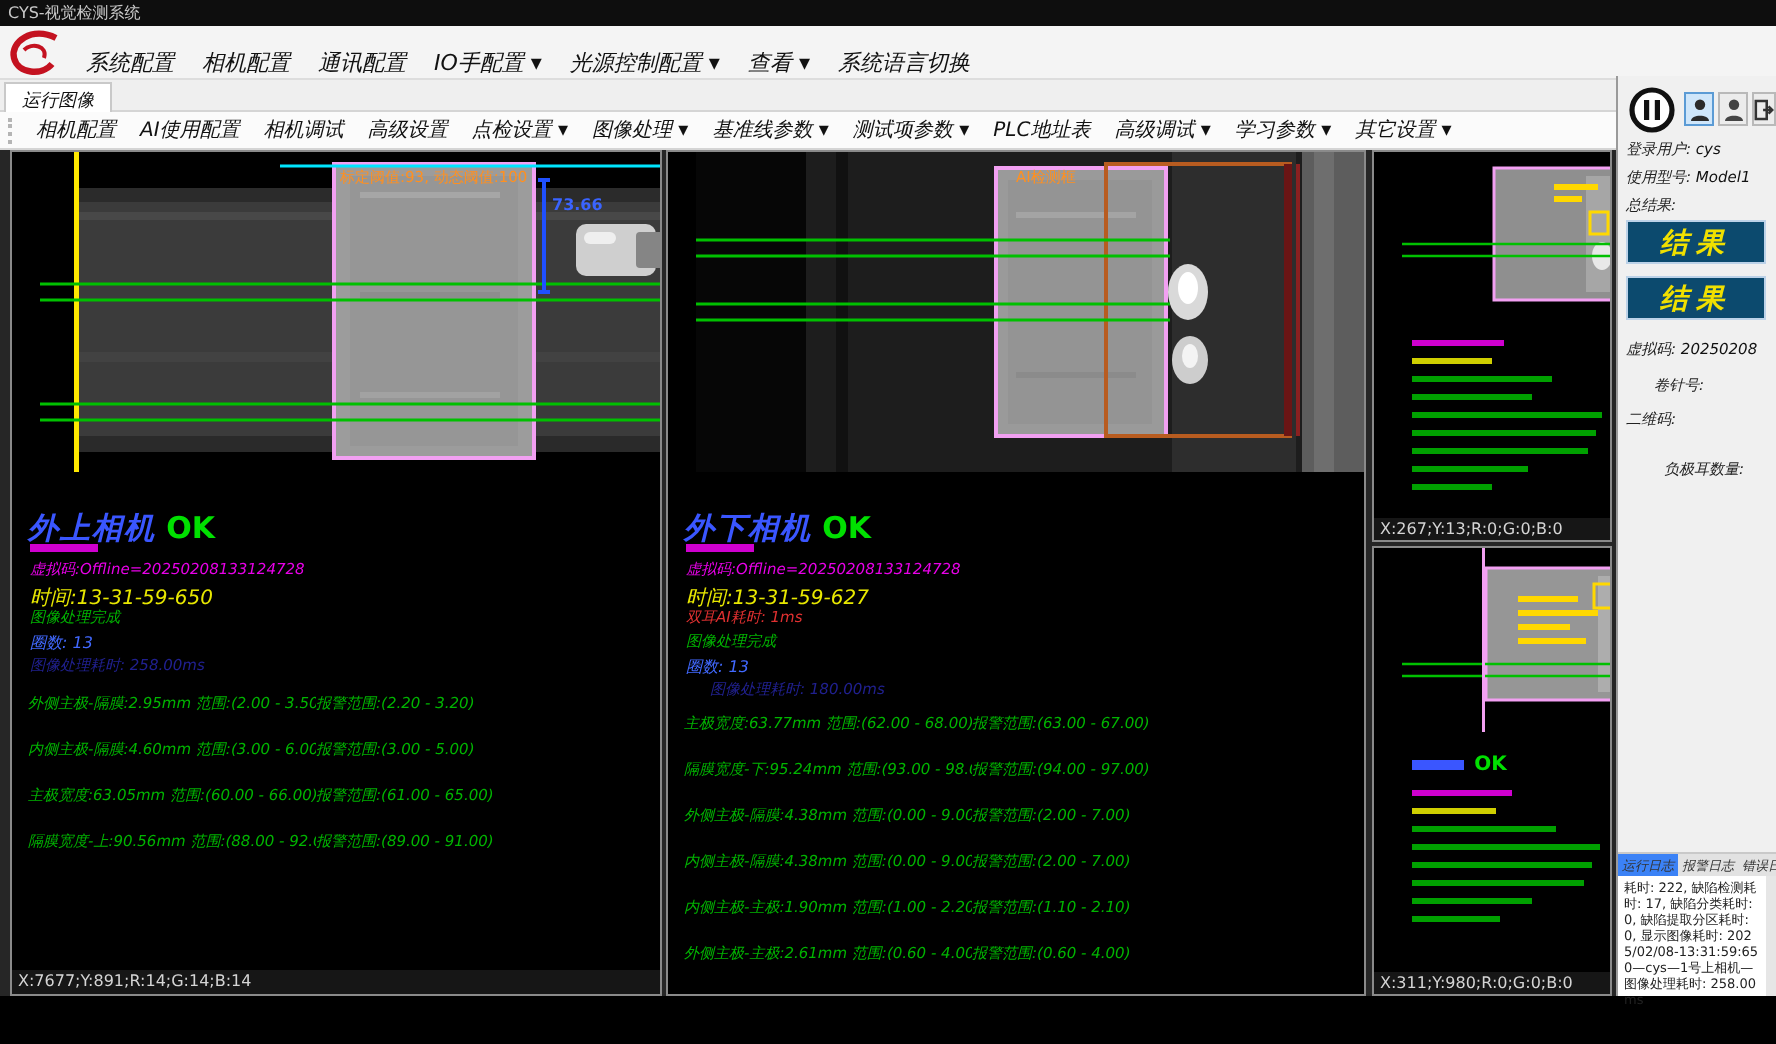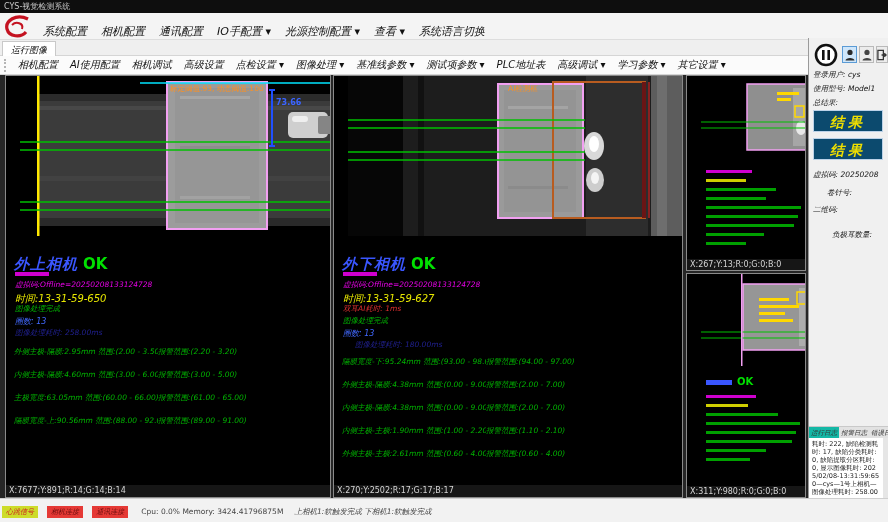--- a/index.html
+++ b/index.html
@@ -53,21 +53,21 @@
   .fv       { color:#111; }
   .resbox   { position:absolute; left:4px; width:70px; height:22px; background:#0c4a6e;
               border:1px solid #bcd2e8; text-align:center; }
   .resbox span { font-size:14px; font-weight:bold; color:#f0e000; line-height:22px; letter-spacing:4px; }
   .iconbtn  { position:absolute; width:15px; height:17px; border:1px solid #b9b9b9; background:#ececec;
               display:flex; align-items:center; justify-content:center; }
   .iconbtn.sel { background:#cfe6fa; border-color:#5b9bd5; }
   .logtabs  { position:absolute; left:0; top:388px; width:80px; height:12px; display:flex;
               background:#e2e2e2; border-top:1px solid #c9c9c9; }
   .logtab   { font-size:6.5px; color:#333; padding:2px 2px 0 2px; white-space:nowrap; }
-  .logtab.on{ background:#14b8a6; }
+  .logtab.on{ background:#3b82f6; }
   .logarea  { position:absolute; left:0; top:400px; width:80px; height:60px; background:#fff;
               font-size:6.5px; color:#222; padding:2px 8px 2px 3px; line-height:8px;
               word-break:break-all; font-style:normal; }
   .sbtrack  { position:absolute; right:0; top:400px; width:5px; height:60px; background:#e6e6e6; }
 
   
   .statusbar{ left:0; top:498px; width:888px; height:24px; background:#f2f2f2;
               border-top:1px solid #cfcfcf; }
   .badge    { display:inline-block; font-size:7px; padding:1px 4px; margin:2px 2px 0 2px; font-style:italic; }
   .badge.ok { background:#cddc29; color:#cc2020; }
@@ -218,20 +218,24 @@
     <div class="abs" style="left:9px; top:196px; width:34px; height:4px; background:#cf00cf;"></div>
     <div class="abs ln magline" style="left:9px; top:204px;">虚拟码:Offline=20250208133124728</div>
     <div class="abs ln yelline" style="left:9px; top:216px;">时间:13-31-59-627</div>
     <div class="abs ln redline" style="left:9px; top:228px;">双耳AI耗时: 1ms</div>
     <div class="abs ln grnline" style="left:9px; top:240px;">图像处理完成</div>
     <div class="abs ln bluline" style="left:9px; top:252px;">圈数: 13</div>
     <div class="abs ln dblline" style="left:21px; top:264px;">图像处理耗时: 180.00ms</div>
 
     <div class="abs" style="left:0; top:268px; width:350px;">
       <div class="mrow">
+        <span class="a">主极宽度:63.77mm 范围:(62.00 - 68.00)</span>
+        <span class="b">报警范围:(63.00 - 67.00)</span>
+      </div>
+      <div class="mrow">
         <span class="a">隔膜宽度-下:95.24mm 范围:(93.00 - 98.00)</span>
         <span class="b">报警范围:(94.00 - 97.00)</span>
       </div>
       <div class="mrow">
         <span class="a">外侧主极-隔膜:4.38mm 范围:(0.00 - 9.00)</span>
         <span class="b">报警范围:(2.00 - 7.00)</span>
       </div>
       <div class="mrow">
         <span class="a">内侧主极-隔膜:4.38mm 范围:(0.00 - 9.00)</span>
         <span class="b">报警范围:(2.00 - 7.00)</span>
@@ -239,21 +243,20 @@
       <div class="mrow">
         <span class="a">内侧主极-主极:1.90mm 范围:(1.00 - 2.20)</span>
         <span class="b">报警范围:(1.10 - 2.10)</span>
       </div>
       <div class="mrow">
         <span class="a">外侧主极-主极:2.61mm 范围:(0.60 - 4.00)</span>
         <span class="b">报警范围:(0.60 - 4.00)</span>
       </div>
     </div>
 
-    <div class="coordbar">X:270;Y:2502;R:17;G:17;B:17</div>
   </div>
 
   <div class="panel" style="left:686px; top:75px; width:120px; height:196px;">
     <div class="img-wrap" style="height:88px;">
       <svg width="120" height="88" viewBox="0 0 120 88">
         <rect width="120" height="88" fill="#000"></rect>
         <rect x="46" y="8" width="62" height="66" fill="#8f8f8f" stroke="#f2a0f2" stroke-width="1.5"></rect>
         <rect x="92" y="12" width="14" height="58" fill="#a6a6a6"></rect>
         <rect x="76" y="16" width="22" height="3" fill="#ffd800"></rect>
         <rect x="76" y="22" width="14" height="3" fill="#ffd800"></rect>
@@ -376,21 +379,14 @@
 
     <div class="logtabs">
       <span class="logtab on">运行日志</span>
       <span class="logtab">报警日志</span>
       <span class="logtab">错误日志</span>
     </div>
     <div class="logarea">耗时: 222, 缺陷检测耗时: 17, 缺陷分类耗时: 0, 缺陷提取分区耗时: 0, 显示图像耗时: 2025/02/08-13:31:59:650—cys—1号上相机—图像处理耗时: 258.00ms</div>
     <div class="sbtrack"></div>
   </div>
 
-  <div class="abs statusbar">
-    <span class="badge ok">心跳信号</span>
-    <span class="badge err">相机连接</span>
-    <span class="badge err">通讯连接</span>
-    <span class="stext">Cpu: 0.0% Memory: 3424.41796875M</span>
-    <span class="stext" style="font-style:italic;">上相机1:软触发完成  下相机1:软触发完成</span>
-  </div>
 
 </div>
 
 </body></html>

